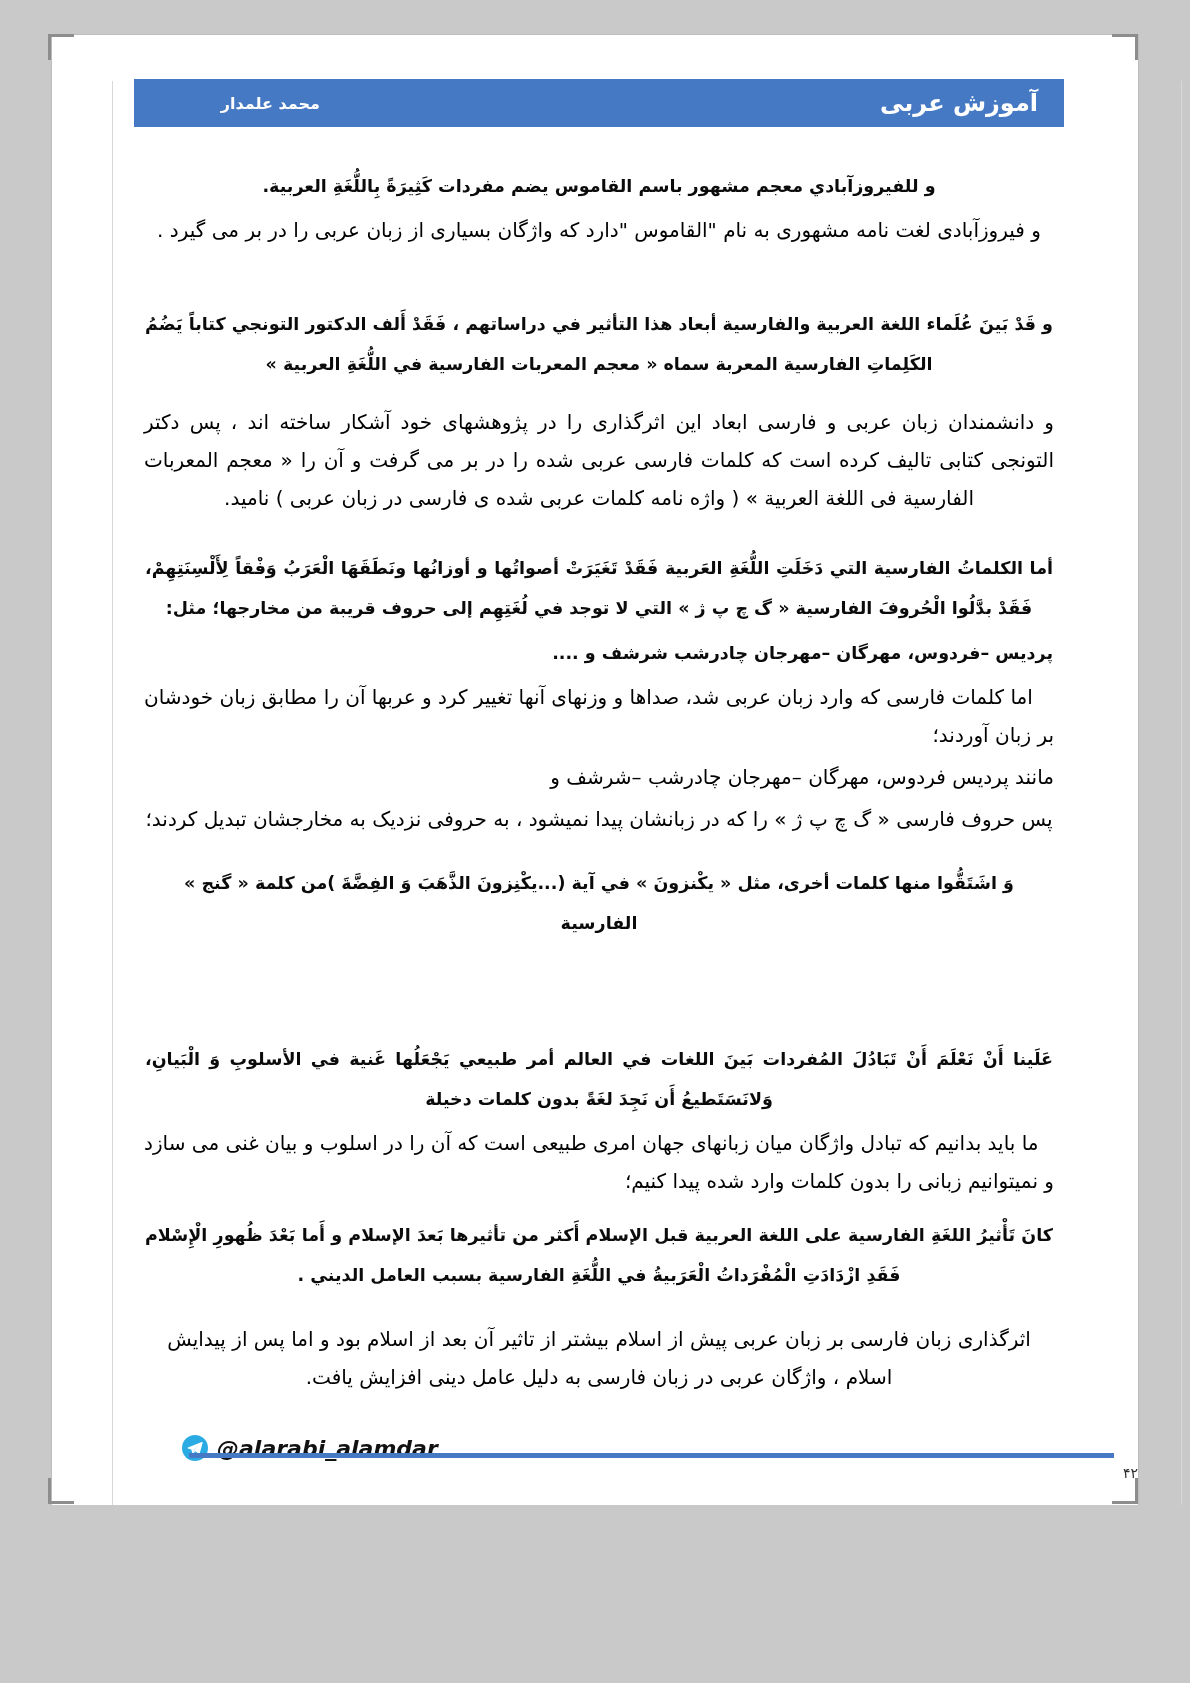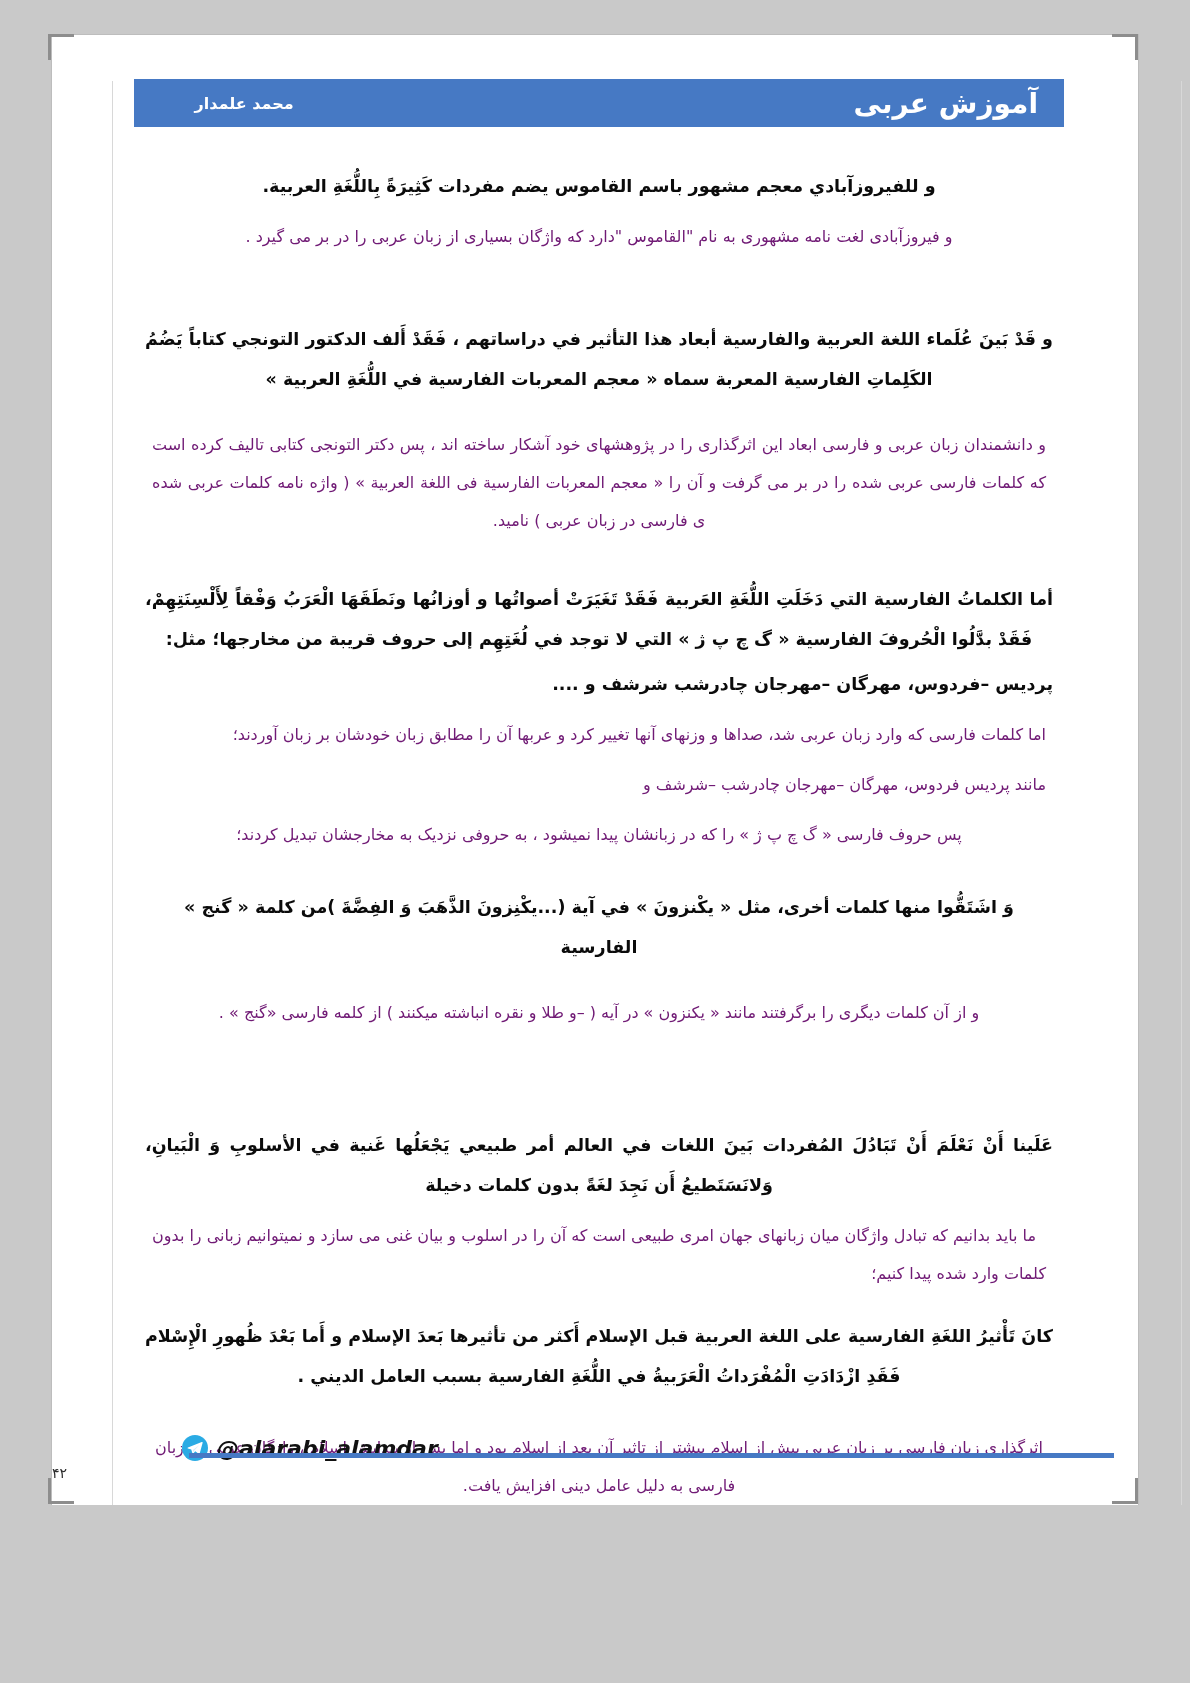--- a/index.html
+++ b/index.html
@@ -72,21 +72,21 @@
     height: 48px;
     background: #4679c4;
     display: flex;
     align-items: center;
     direction: rtl;
     padding: 0 26px 0 24px;
   }
   .hdr-title {
     color: #ffffff;
     font-family: "DejaVu Sans", sans-serif;
-    font-size: 28px;
+    font-size: 24px;
     font-weight: bold;
     letter-spacing: 0px;
     white-space: nowrap;
   }
   .hdr-author {
     color: #ffffff;
     font-family: "DejaVu Sans", sans-serif;
     font-size: 16px;
     font-weight: bold;
     margin-right: 560px;
@@ -114,28 +114,28 @@
     text-align-last: center;
     direction: rtl;
     margin: 5px;
     padding: 0 6px;
     letter-spacing: 0;
   }
   
   .fa {
     font-family: "DejaVu Sans", sans-serif;
     font-weight: normal;
-    font-size: 16px;
+    font-size: 20px;
     line-height: 38px;
     text-align: justify;
     text-align-last: center;
     direction: rtl;
-    margin: 12px;
+    margin: 4px;
     padding: 0 6px;
-    color: #701a75;
+    color: #000000;
   }
   .ar.ctr, .fa.ctr { text-align: center; text-align-last: center; }
   .ar.rt  { text-align: left; text-align-last: right; }
   .fa.rt  { text-align: left; text-align-last: right; }
 
   .sp-6  { height: 6px; }
   .sp-10 { height: 10px; }
   .sp-16 { height: 16px; }
   .sp-22 { height: 22px; }
   .sp-30 { height: 30px; }
@@ -174,21 +174,21 @@
     left: 137px;
     top: 1418px;
     width: 925px;
     height: 5px;
     background: #4679c4;
   }
   #page-number {
     position: absolute;
     left: 0; top: 1430px;
     width: 1086px;
-    text-align: left;
+    text-align: right;
     font-family: "DejaVu Sans", sans-serif;
     font-size: 14px;
     color: #2b2b2b;
     direction: rtl;
   }
 </style>
 </head>
 <body>
 
 <div id="viewport">
@@ -220,21 +220,20 @@
       <p class="ar rt">پرديس  –فردوس، مهرگان  –مهرجان چادرشب شرشف و ....</p>
 
       <p class="fa rt">اما کلمات فارسی که وارد زبان عربی شد، صداها و وزنهای آنها تغییر کرد  و عربها آن را مطابق زبان خودشان بر زبان آوردند؛</p>
       <p class="fa rt">مانند پردیس فردوس، مهرگان  –مهرجان چادرشب  –شرشف و</p>
       <p class="fa ctr">پس حروف فارسی « گ چ پ ژ » را که در زبانشان پیدا نمیشود ، به حروفی نزدیک به مخارجشان تبدیل کردند؛</p>
 
       <div class="sp-16"></div>
       <p class="ar ctr">وَ اشَتَقُّوا منها كلمات أخرى، مثل « يكْنزونَ » في آية  (...يكْنِزونَ الذَّهَبَ وَ الفِضَّةَ  )من كلمة « گنج »  الفارسية</p>
 
       <div class="sp-10"></div>
-      <p class="fa ctr">و از آن کلمات دیگری را برگرفتند مانند « یکنزون » در آیه  ( –و طلا و نقره انباشته میکنند )  از کلمه فارسی «گنج » .</p>
 
       <div class="sp-46"></div>
       <div class="sp-30"></div>
       <p class="ar">عَلَينا أَنْ نَعْلَمَ أَنْ تَبَادُلَ المُفردات بَينَ اللغات في العالم أمر طبيعي يَجْعَلُها غَنية في الأسلوبِ وَ الْبَيانِ، وَلانَسَتَطيعُ أَن نَجِدَ لغَةً  بدون كلمات دخيلة</p>
 
       <p class="fa rt">ما باید بدانیم که تبادل واژگان میان زبانهای جهان امری طبیعی است که آن را در اسلوب و بیان غنی می سازد و نمیتوانیم زبانی را بدون کلمات وارد شده پیدا کنیم؛</p>
 
       <div class="sp-6"></div>
       <p class="ar">كانَ تَأْثيرُ اللغَةِ الفارسية على اللغة العربية قبل الإسلام أَكثر من تأثيرها بَعدَ الإسلام و أَما بَعْدَ ظُهورِ الْإِسْلام فَقَدِ ازْدَادَتِ الْمُفْرَداتُ الْعَرَبيةُ في اللُّغَةِ الفارسية بسبب العامل الديني .</p>
 

